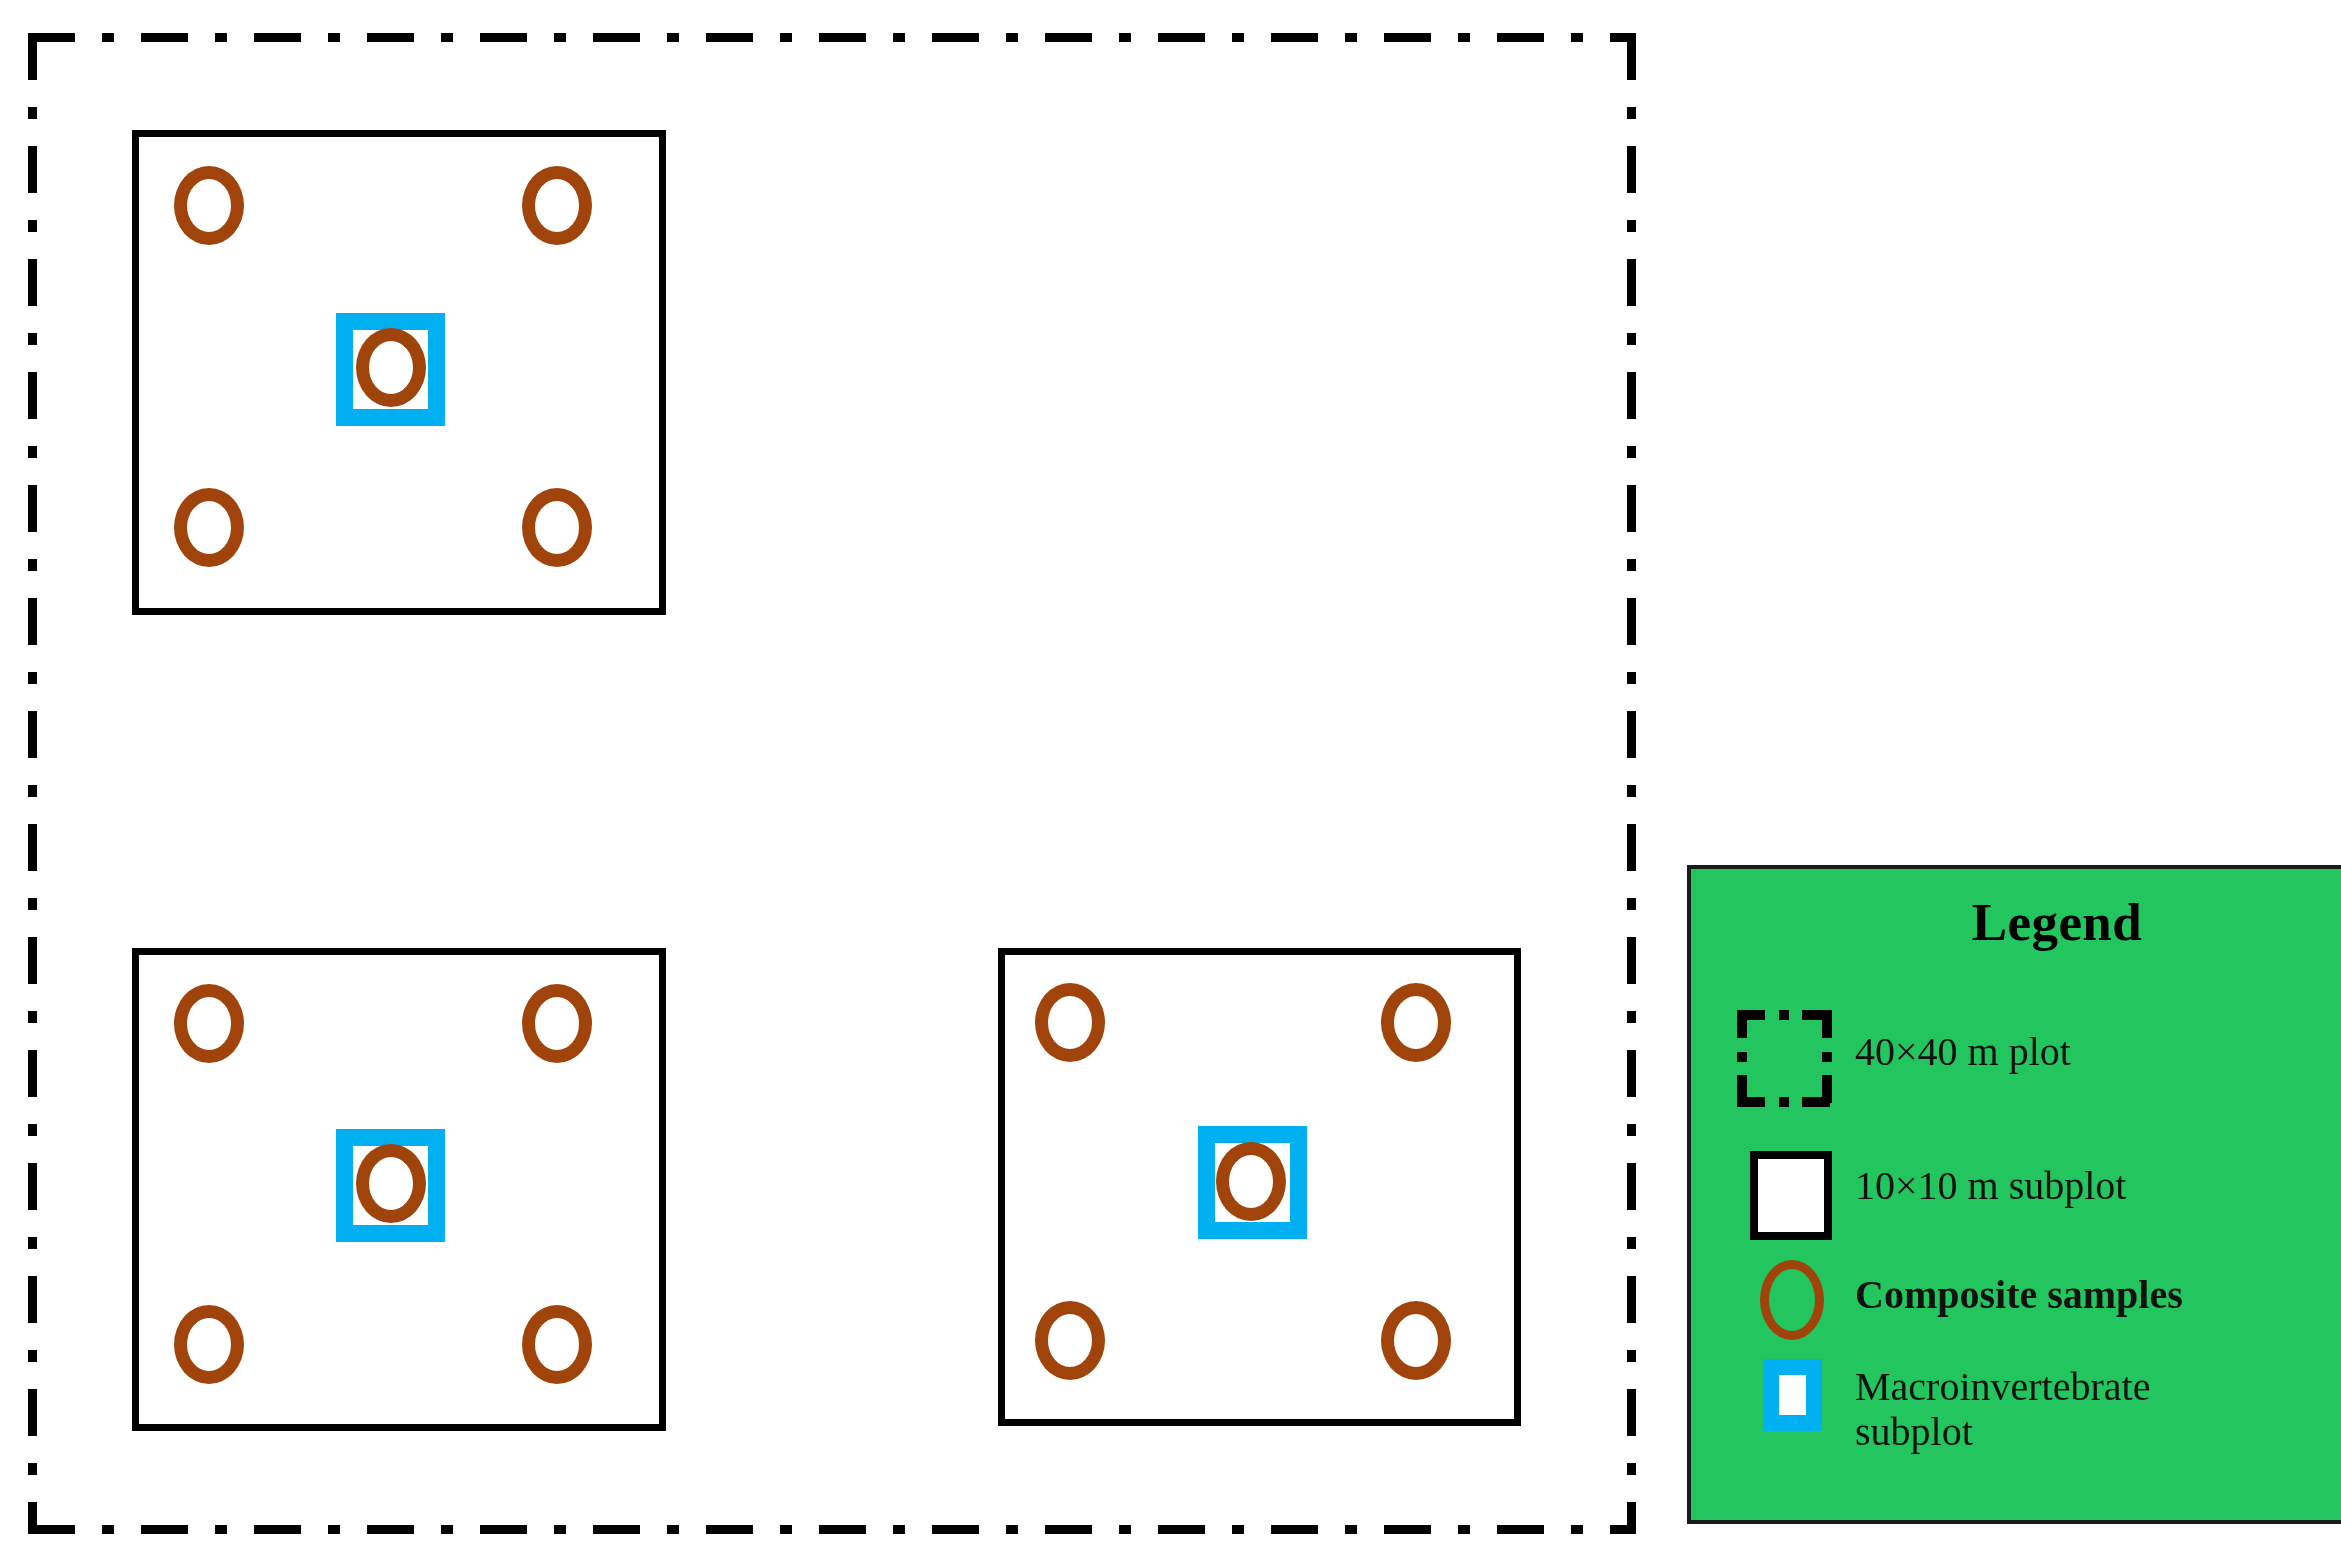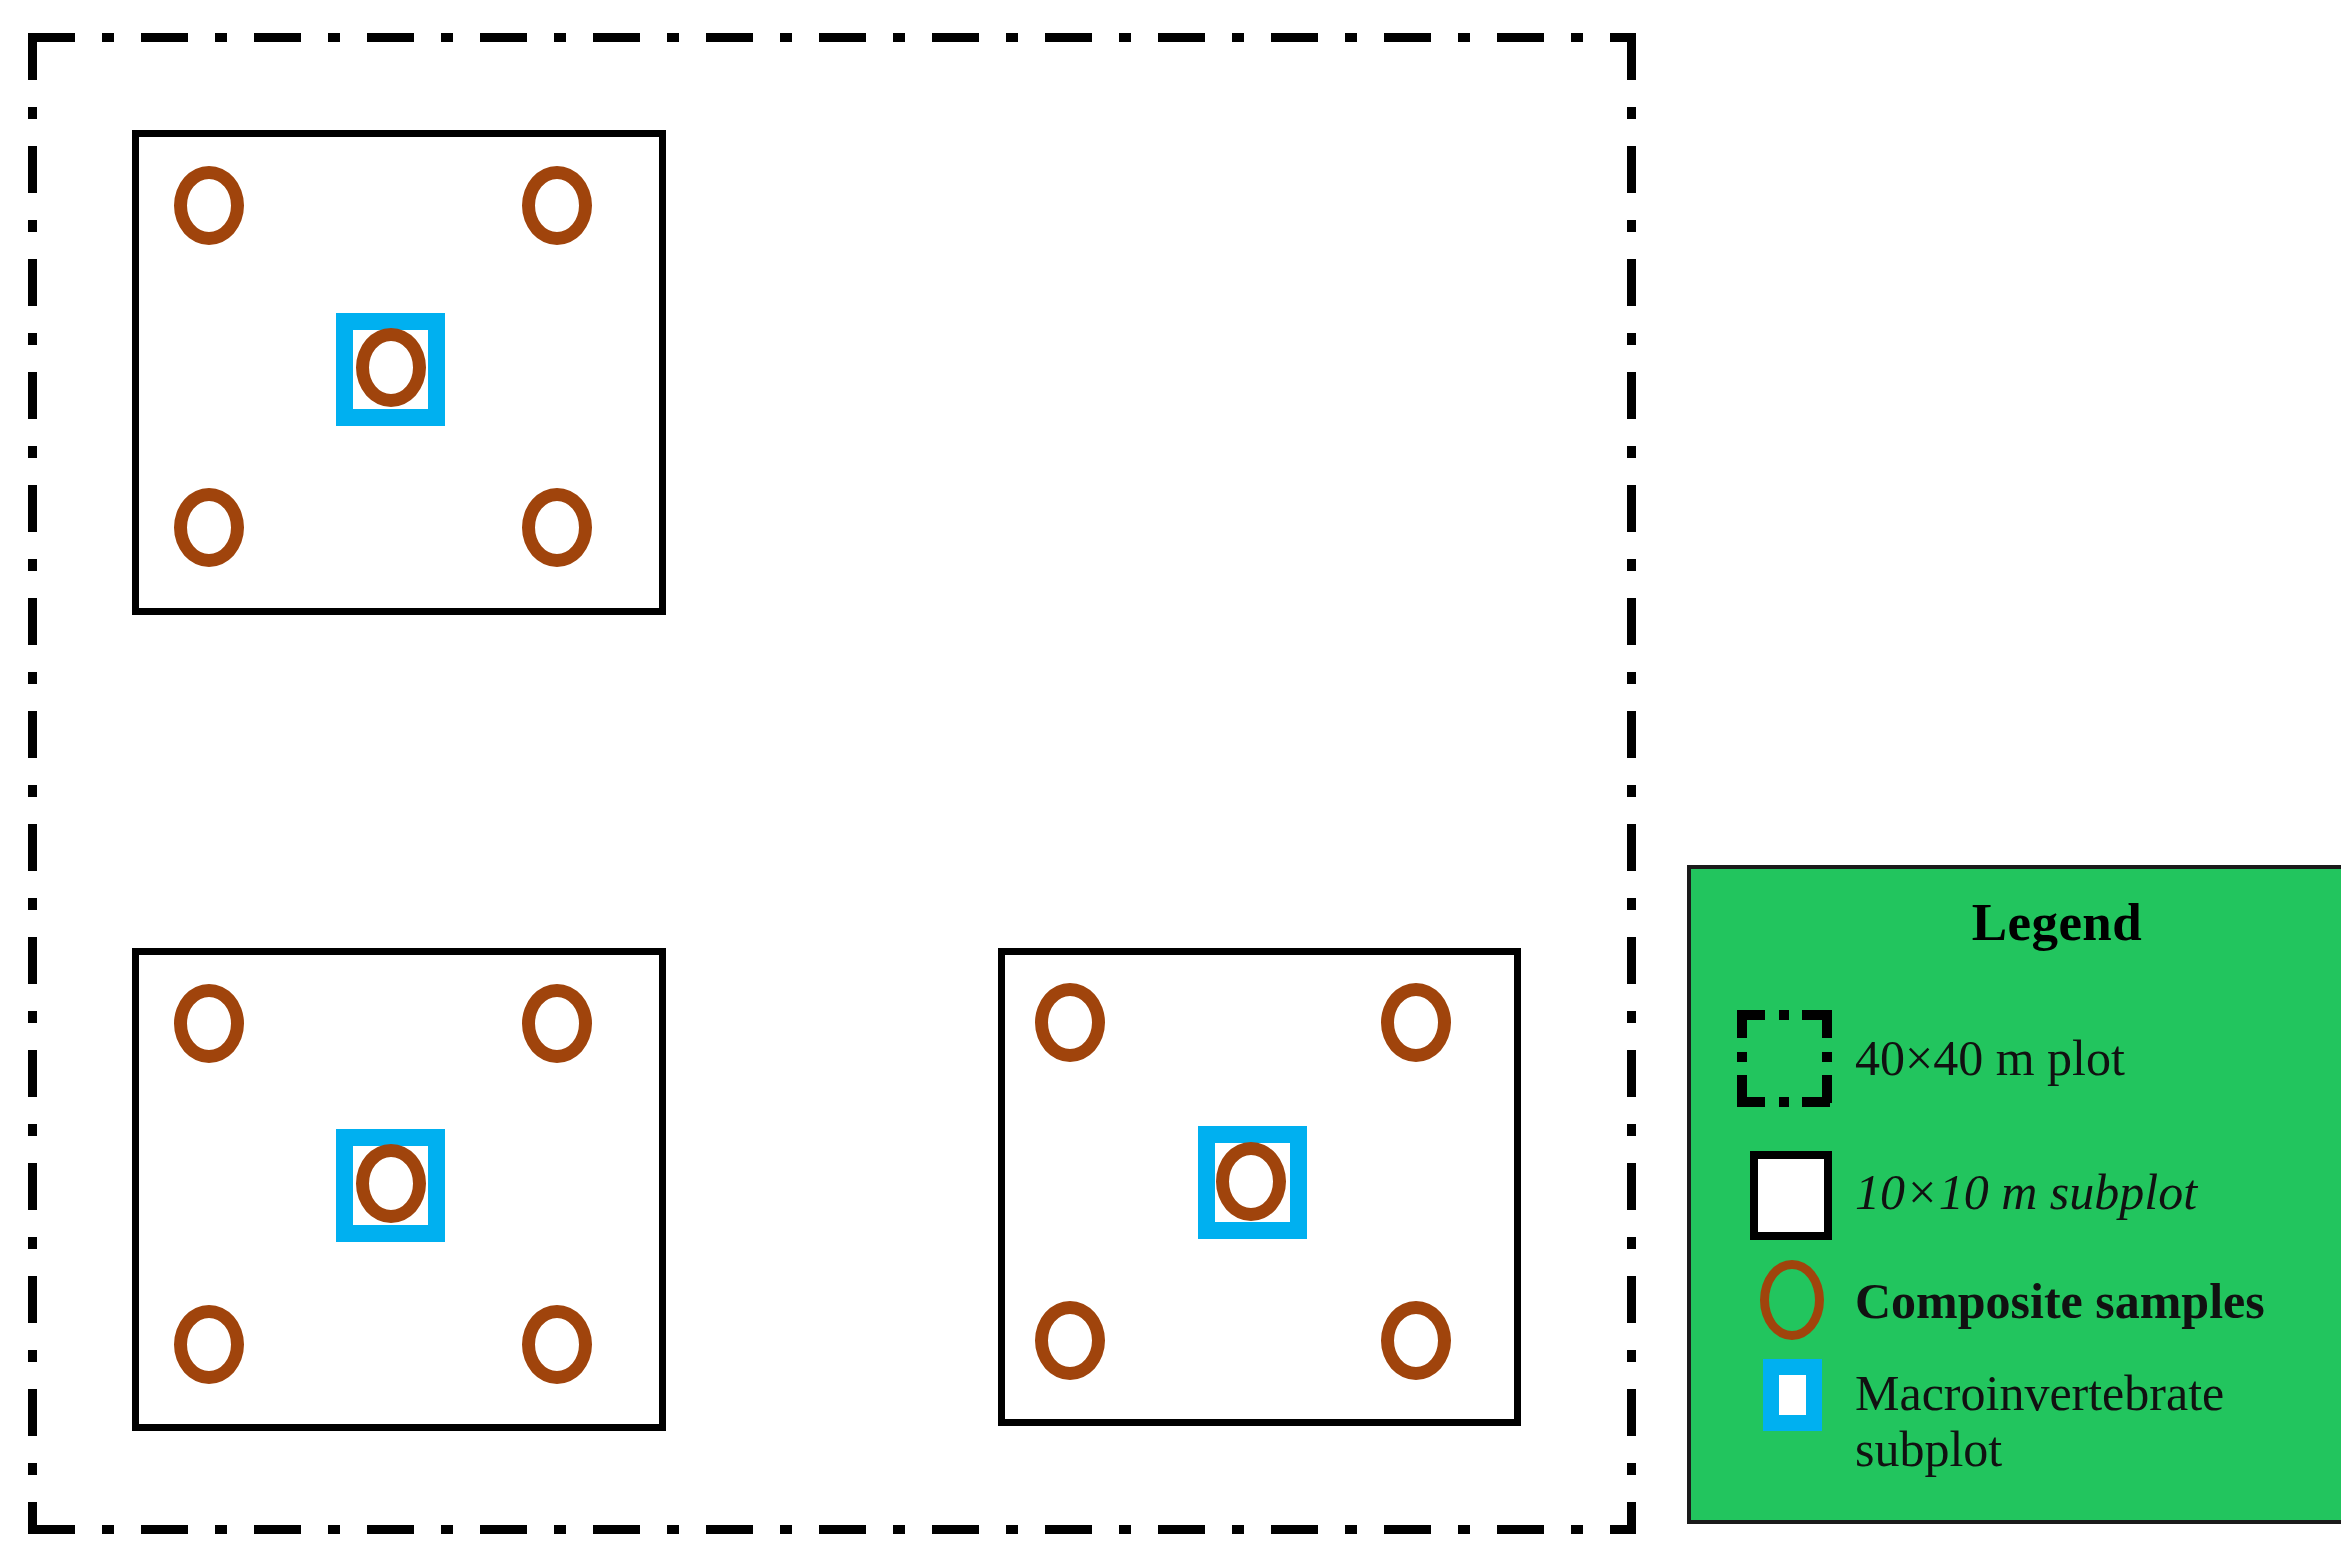--- a/index.html
+++ b/index.html
@@ -105,21 +105,21 @@
     top: 23.4px;
     width: 100%;
     text-align: center;
     font-size: 53px;
     font-weight: bold;
     color: #000000;
     letter-spacing: 0.4px;
   }
   .legend-label {
     position: absolute;
-    font-size: 50px;
+    font-size: 40px;
     color: #111111;
     line-height: 1.12;
     white-space: pre-line;
   }
 
   
   .lg-dashdot {
     position: absolute;
     left: 46px;
     top: 141px;
@@ -230,21 +230,21 @@
 
     <div class="lg-dashdot">
       <div class="e h t"></div>
       <div class="e h b"></div>
       <div class="e v l"></div>
       <div class="e v r"></div>
     </div>
     <div class="legend-label" style="left:164px; top:161px;">40×40 m plot</div>
 
     <div class="lg-square"></div>
-    <div class="legend-label" style="left:164px; top:295px;font-style:italic;">10×10 m subplot</div>
+    <div class="legend-label" style="left:164px; top:295px;">10×10 m subplot</div>
 
     <div class="lg-circle"></div>
     <div class="legend-label" style="left:164px; top:404px;font-weight:bold;">Composite  samples</div>
 
     <div class="lg-blue"></div>
     <div class="legend-label" style="left:164px; top:496px; width:443px;">Macroinvertebrate
 subplot</div>
 
   </div>
 

